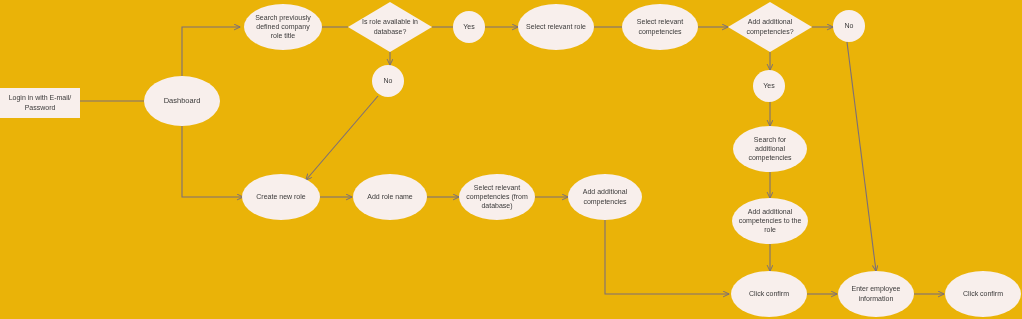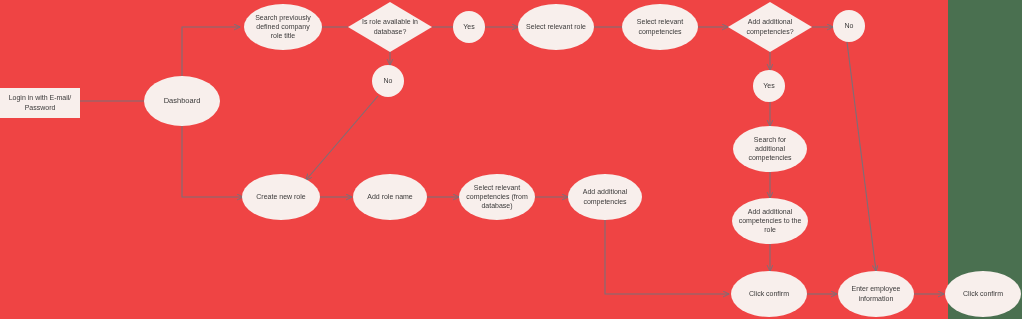--- a/index.html
+++ b/index.html
@@ -9,23 +9,23 @@
     background: #4a7050;
   }
   body {
     width: 1022px;
     height: 319px;
     overflow: hidden;
     font-family: "Liberation Sans", sans-serif;
   }
   #diagram-root {
     position: relative;
-    width: 948px;
+    width: 1022px;
     height: 319px;
-    background: #ef4444;
+    background: #eab308;
   }
   svg#flow-svg {
     position: absolute;
     left: 0;
     top: 0;
     width: 1022px;
     height: 319px;
   }
   .node-label {
     font-family: "Liberation Sans", sans-serif;

